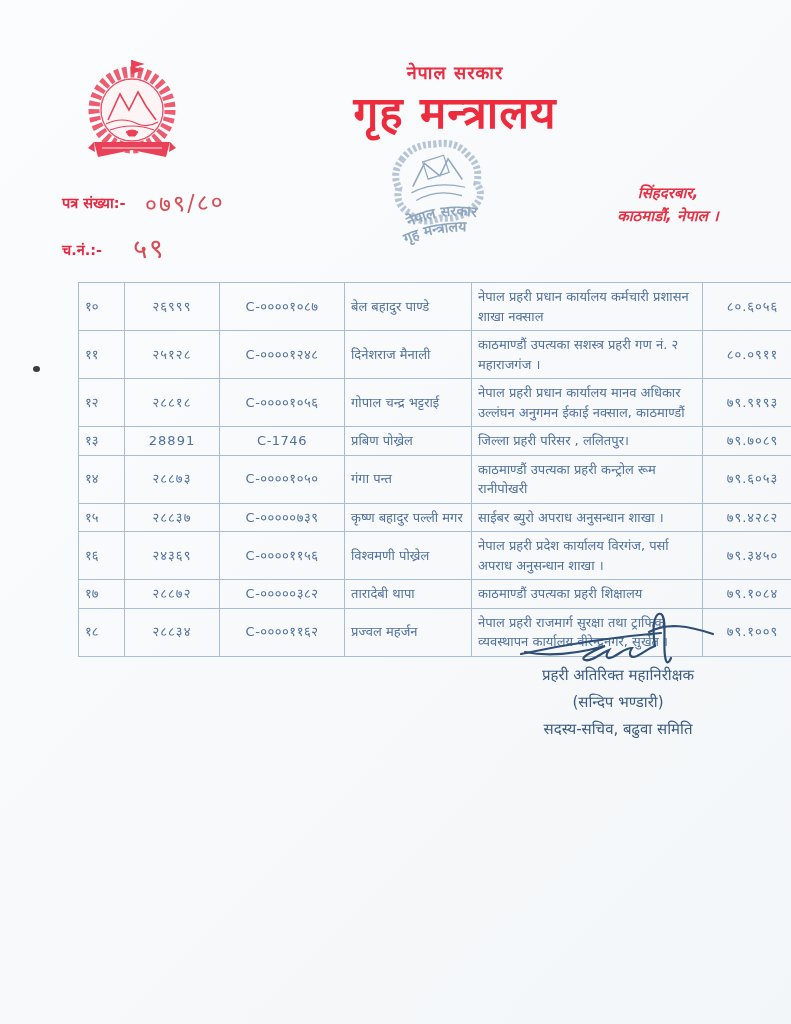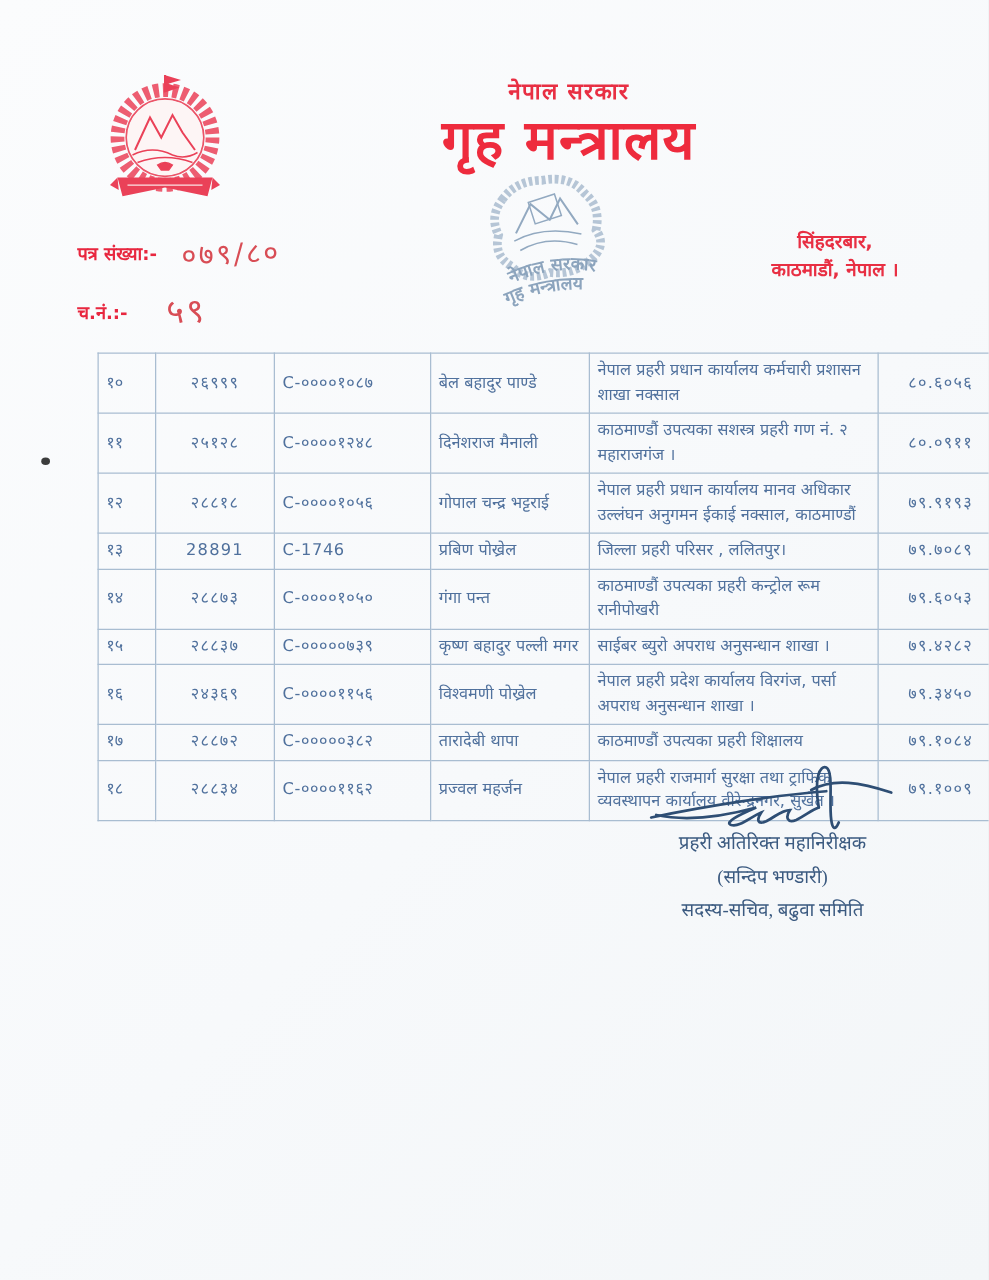--- a/index.html
+++ b/index.html
@@ -13,47 +13,47 @@
     margin:0 auto;
     background:linear-gradient(135deg,#fbfcfd 0%,#f7f9fb 55%,#f3f6f8 100%);
     overflow:hidden;
   }
   
   .emblem{position:absolute;left:82px;top:58px;width:100px;height:116px;}
   .title-block{position:absolute;left:280px;top:60px;width:350px;text-align:center;}
   .gov-title{color:#e82f43;font-weight:bold;font-size:18px;letter-spacing:1px;}
   .ministry-title{color:#ee2b3d;font-weight:bold;font-size:44px;line-height:1.05;margin-top:6px;letter-spacing:1px;}
   .stamp{position:absolute;left:366px;top:136px;width:146px;height:122px;transform:rotate(-6deg);opacity:.88;}
-  .address{position:absolute;left:578px;top:182px;width:180px;text-align:center;color:#e82f43;font-weight:bold;font-size:15px;line-height:1.55;}
+  .address{position:absolute;left:578px;top:182px;width:180px;text-align:center;color:#e82f43;font-weight:bold;font-size:15px;line-height:1.55;font-style:italic;}
   .meta{position:absolute;left:62px;top:186px;color:#e8273f;font-weight:bold;font-size:14.5px;}
   .meta-row{margin-bottom:11px;white-space:nowrap;}
   .hand{
     display:inline-block;color:#d84d55;font-weight:normal;
     font-size:23px;transform:rotate(-2deg);letter-spacing:2px;
     font-family:"DejaVu Serif", serif;margin-left:14px;vertical-align:-3px;
   }
   .hand.big{font-size:27px;margin-left:26px;}
   .stray-dot{position:absolute;left:33px;top:366px;width:7px;height:6px;background:#1a1a1a;border-radius:50%;opacity:.85;}
   
   .roster{position:absolute;left:78px;top:282px;width:658px;border-collapse:collapse;table-layout:fixed;}
   .roster td{
     border:1px solid #a9bdd1;
     color:#50719d;font-size:13px;line-height:1.5;
     padding:4px 6px;vertical-align:middle;word-wrap:break-word;
   }
   .c-sn{width:33px;text-align:left;}
   .c-reg{width:82px;text-align:center;letter-spacing:1px;}
-  .c-id{width:112px;text-align:left;padding-left:9px;letter-spacing:.5px;}
+  .c-id{width:112px;text-align:center;padding-left:9px;letter-spacing:.5px;}
   .c-name{width:114px;text-align:left;}
   .c-office{width:218px;text-align:left;}
   .c-score{width:87px;text-align:center;letter-spacing:1px;}
   
   .sig-wrap{position:absolute;left:498px;top:608px;width:240px;text-align:center;}
   .sig-svg{display:block;margin:0 auto -4px auto;}
-  .sig-line{color:#3b5a80;font-size:15px;line-height:1.8;font-family:Liberation Serif, serif;}
+  .sig-line{color:#3b5a80;font-size:15px;line-height:1.8;}
 </style>
 </head>
 <body>
 
 <div class="page">
 
   <svg class="emblem" viewBox="0 0 100 116">
     <g fill="none" stroke="#ea4158">
       <circle cx="50" cy="52" r="38" stroke-width="11" stroke-dasharray="4.5 3.2" opacity=".85"></circle>
       <circle cx="50" cy="52" r="31" stroke-width="1.4" opacity=".9"></circle>

